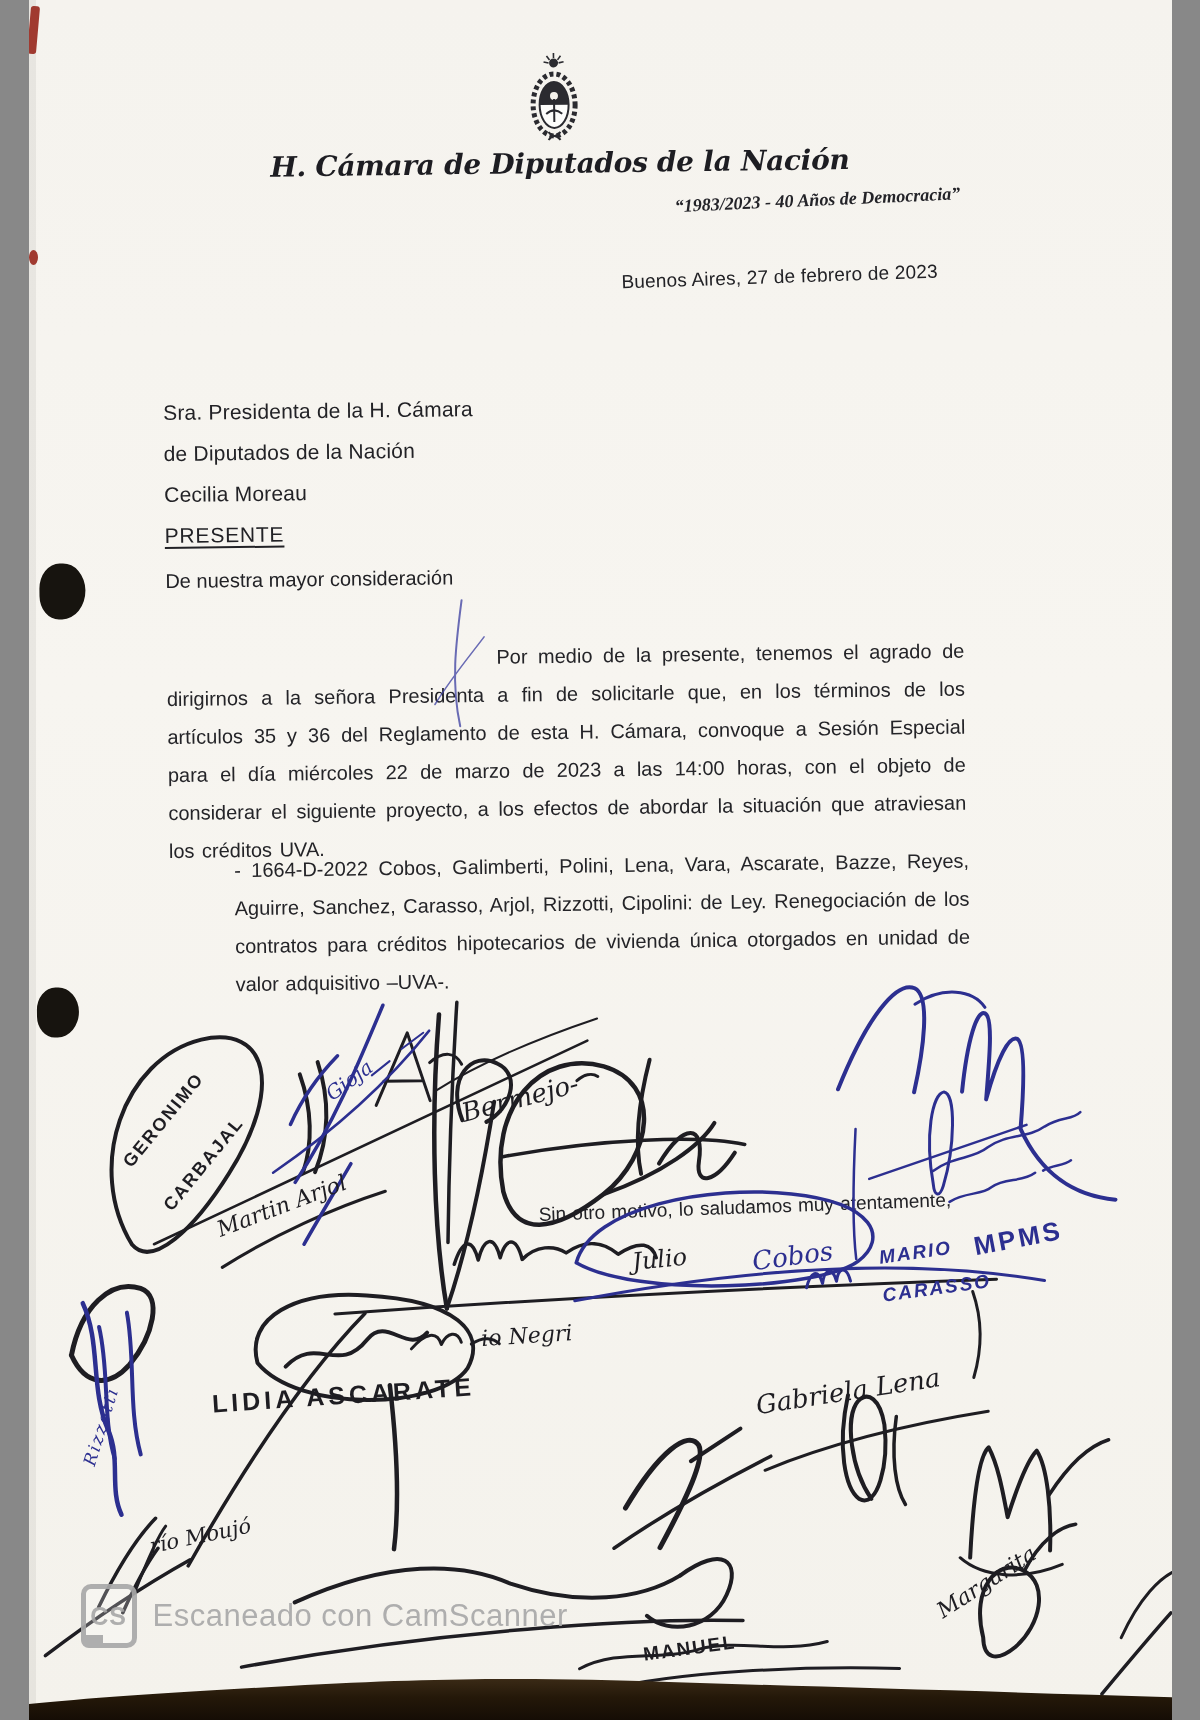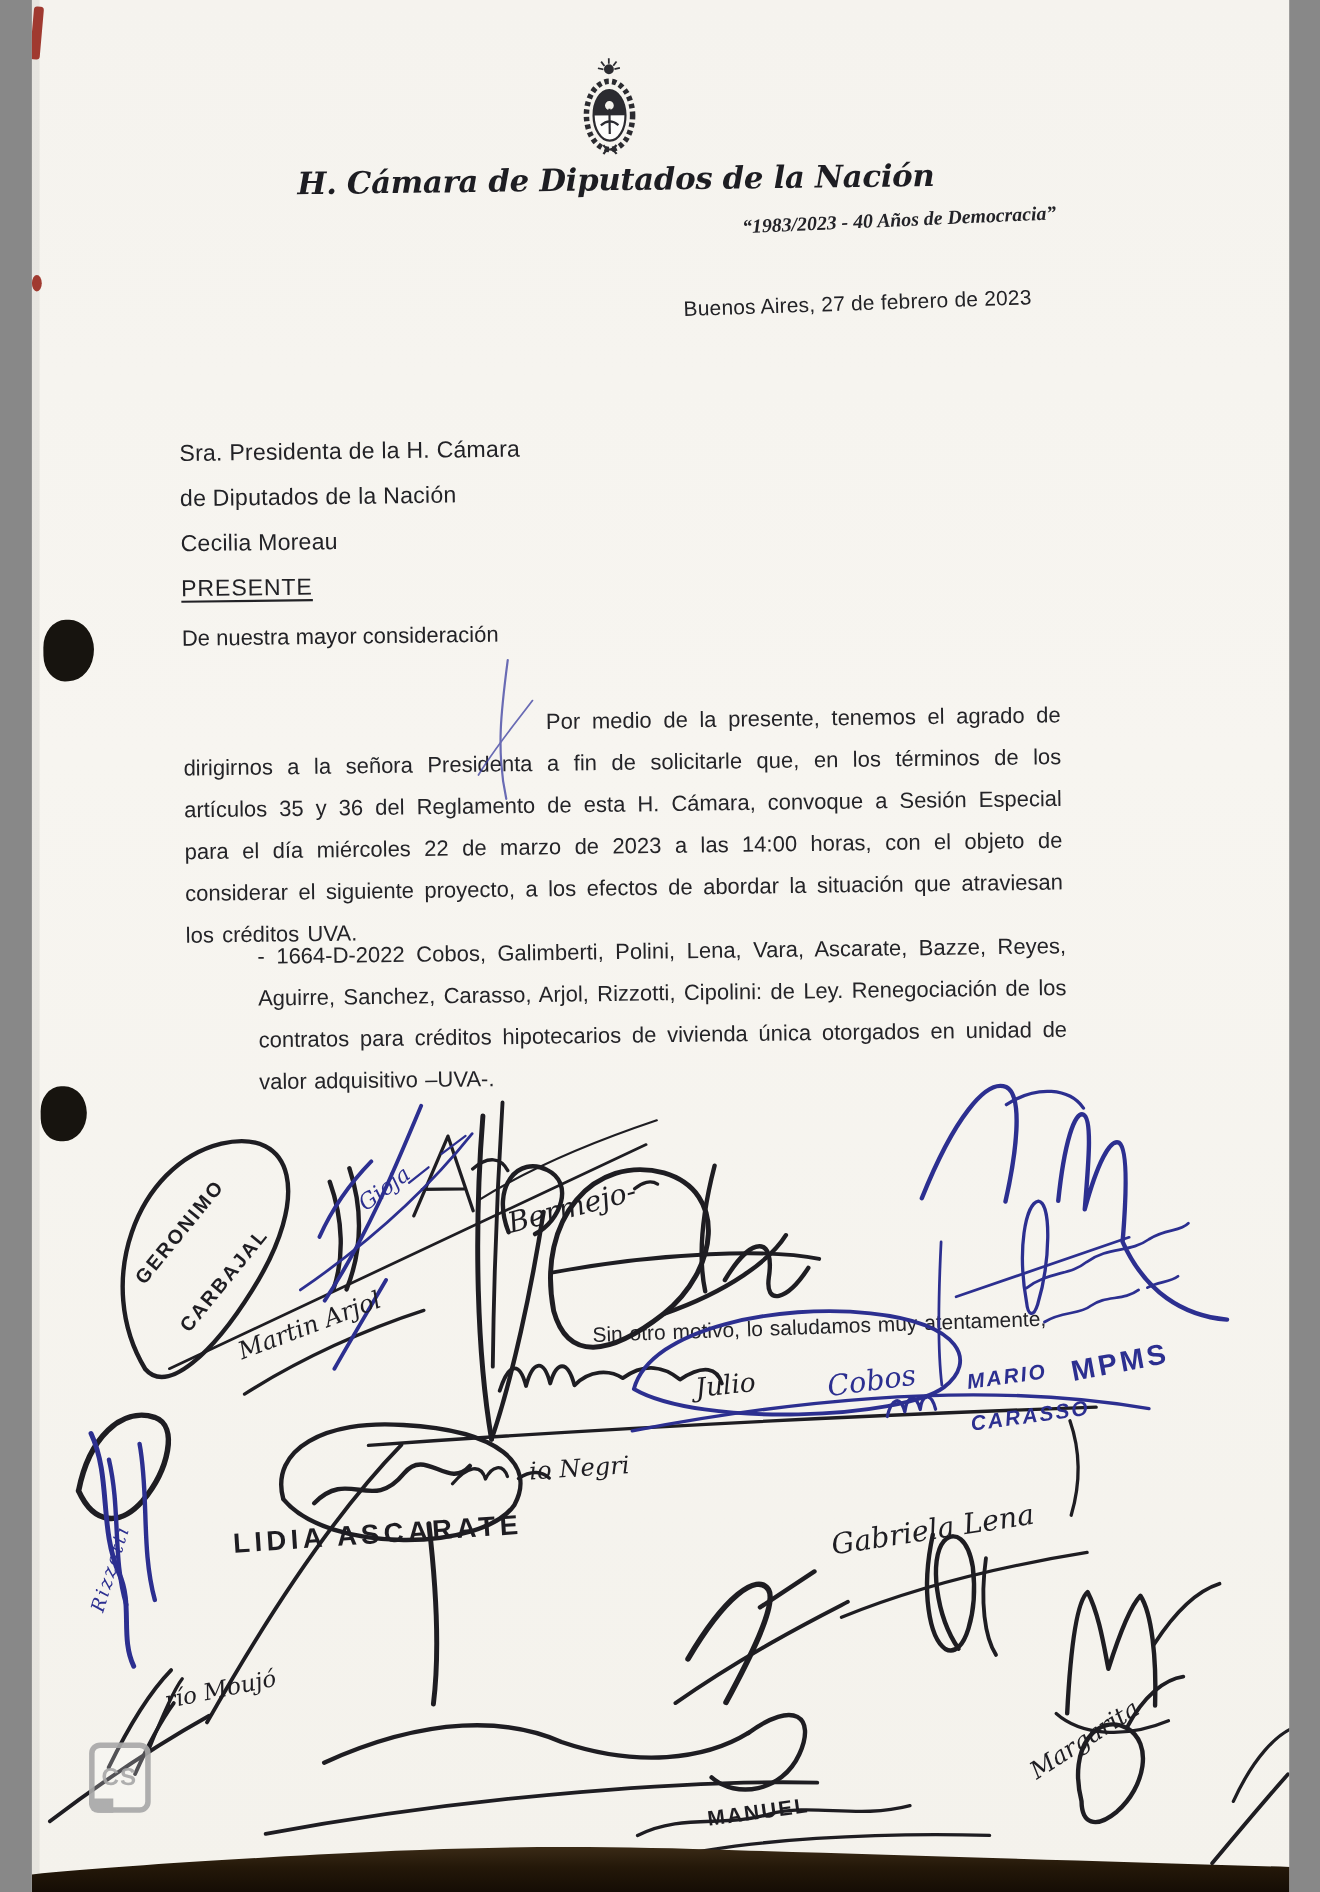--- a/index.html
+++ b/index.html
@@ -46,21 +46,21 @@
   .sig{position:absolute;white-space:nowrap;transform-origin:left center;color:#1e1d22;}
   .hand{font-family:"DejaVu Serif",serif;font-style:italic;}
   .print{font-family:"Liberation Sans",sans-serif;font-weight:600;}
   .blue{color:#2c2f90;}
   .wm{position:absolute;left:52px;top:1584px;display:flex;align-items:center;gap:16px;z-index:3;opacity:.92;}
   .wm-icon{
     width:46px;height:54px;border:5px solid #a9a9a9;border-radius:10px;position:relative;
     display:flex;align-items:center;justify-content:center;background:rgba(255,255,255,.25);
   }
   .wm-icon::after{content:"";position:absolute;left:-5px;bottom:-5px;width:22px;height:13px;background:#a9a9a9;border-radius:0 0 0 8px;}
-  .wm-cs{color:#a9a9a9;font-weight:700;font-size:22px;letter-spacing:1px;}
+  .wm-cs{color:#a9a9a9;font-weight:700;font-size:25px;letter-spacing:1px;}
   .wm-text{color:#a9a9a9;font-size:31px;letter-spacing:.5px;}
   .band{position:absolute;left:0;top:1660px;z-index:6;}
 </style>
 </head>
 <body>
 
 <div class="page">
   <div class="edge-left"></div>
 
   <div class="letter">
@@ -201,20 +201,21 @@
     </div>
   </div>
 
   <div class="redmark r1"></div>
   <div class="redmark r2"></div>
 
   <div class="wm">
     <div class="wm-icon">
       <span class="wm-cs">CS</span>
     </div>
+    <span class="wm-text">Escaneado con CamScanner</span>
   </div>
 
   <svg class="band" width="1200" height="60" viewBox="0 0 1200 60">
     <defs>
       <linearGradient id="bandgrad" x1="0" y1="0" x2="0" y2="1">
         <stop offset="0" stop-color="#3a2a16"></stop>
         <stop offset="0.45" stop-color="#241809"></stop>
         <stop offset="1" stop-color="#150d05"></stop>
       </linearGradient>
     </defs>

